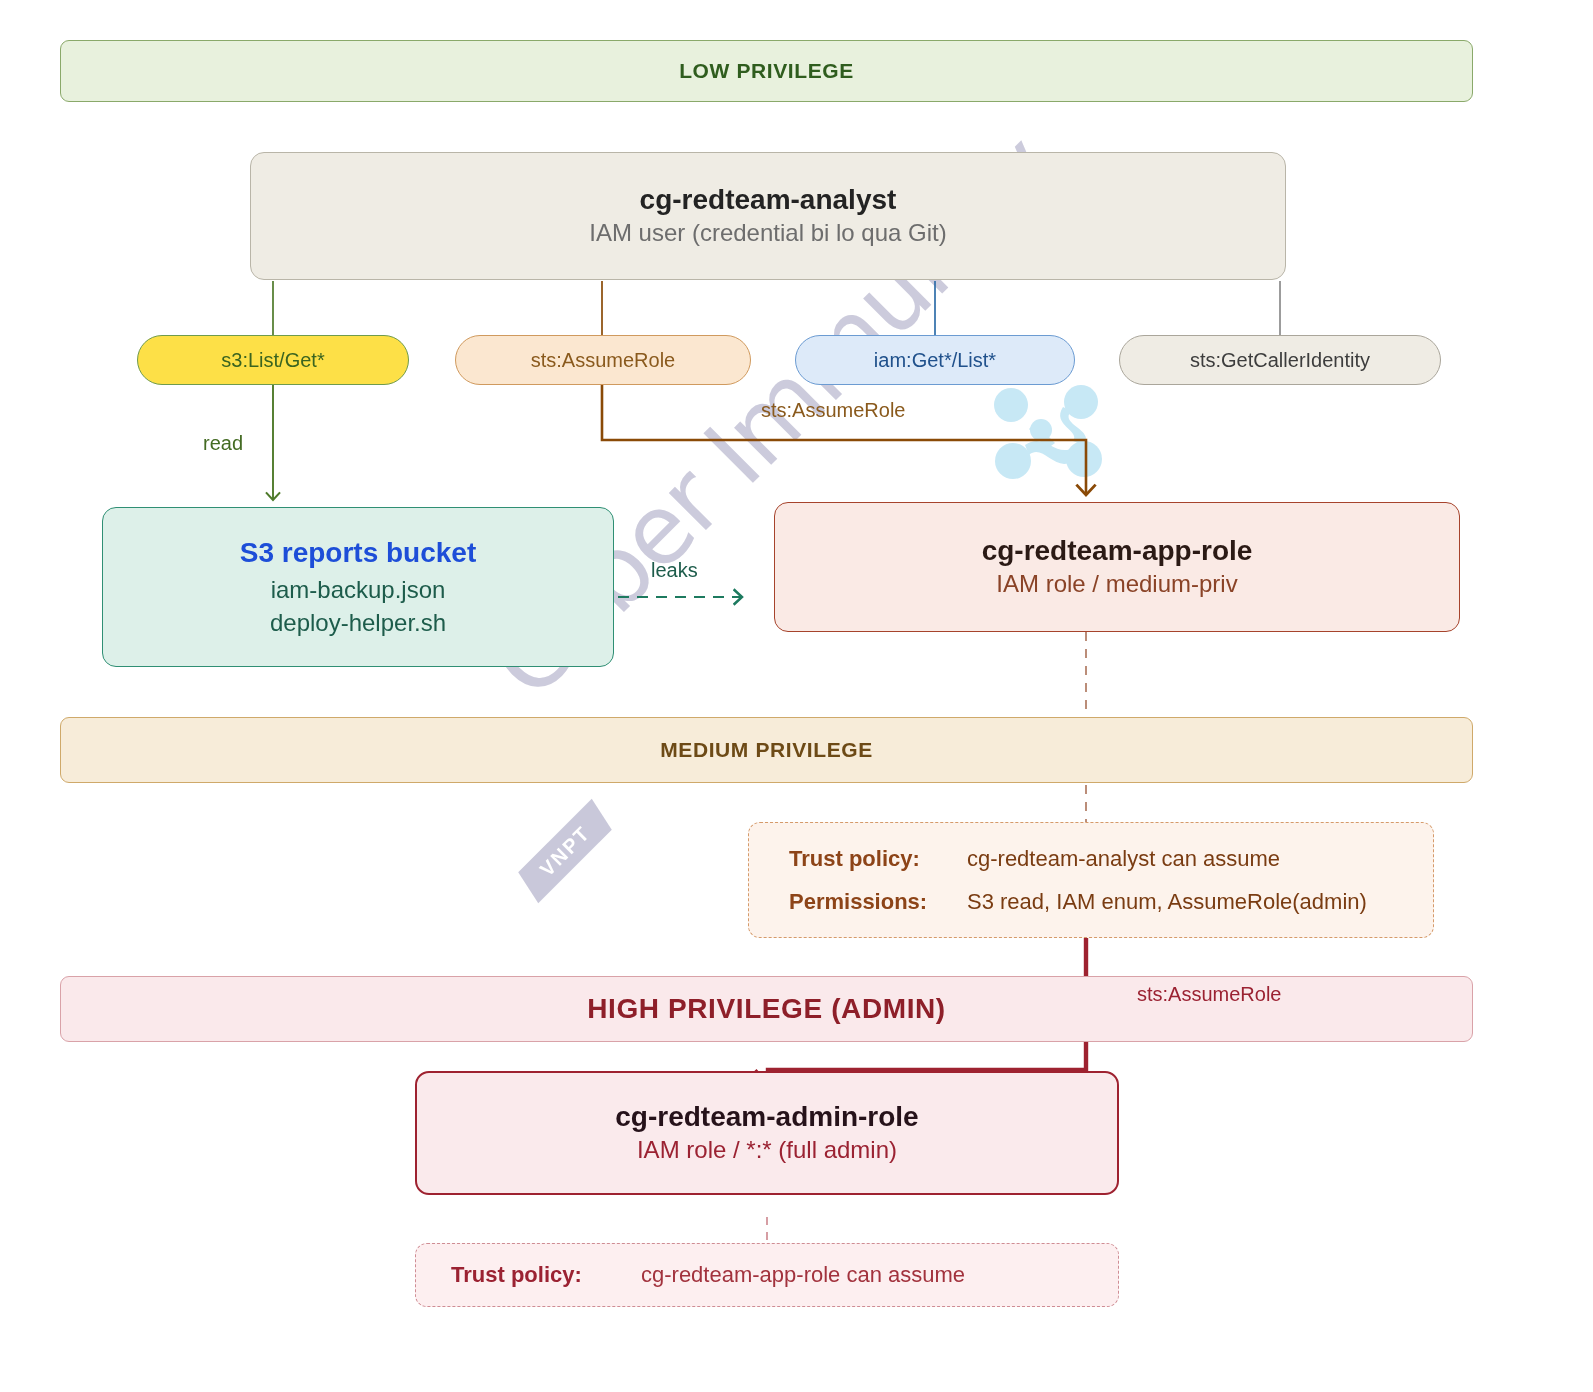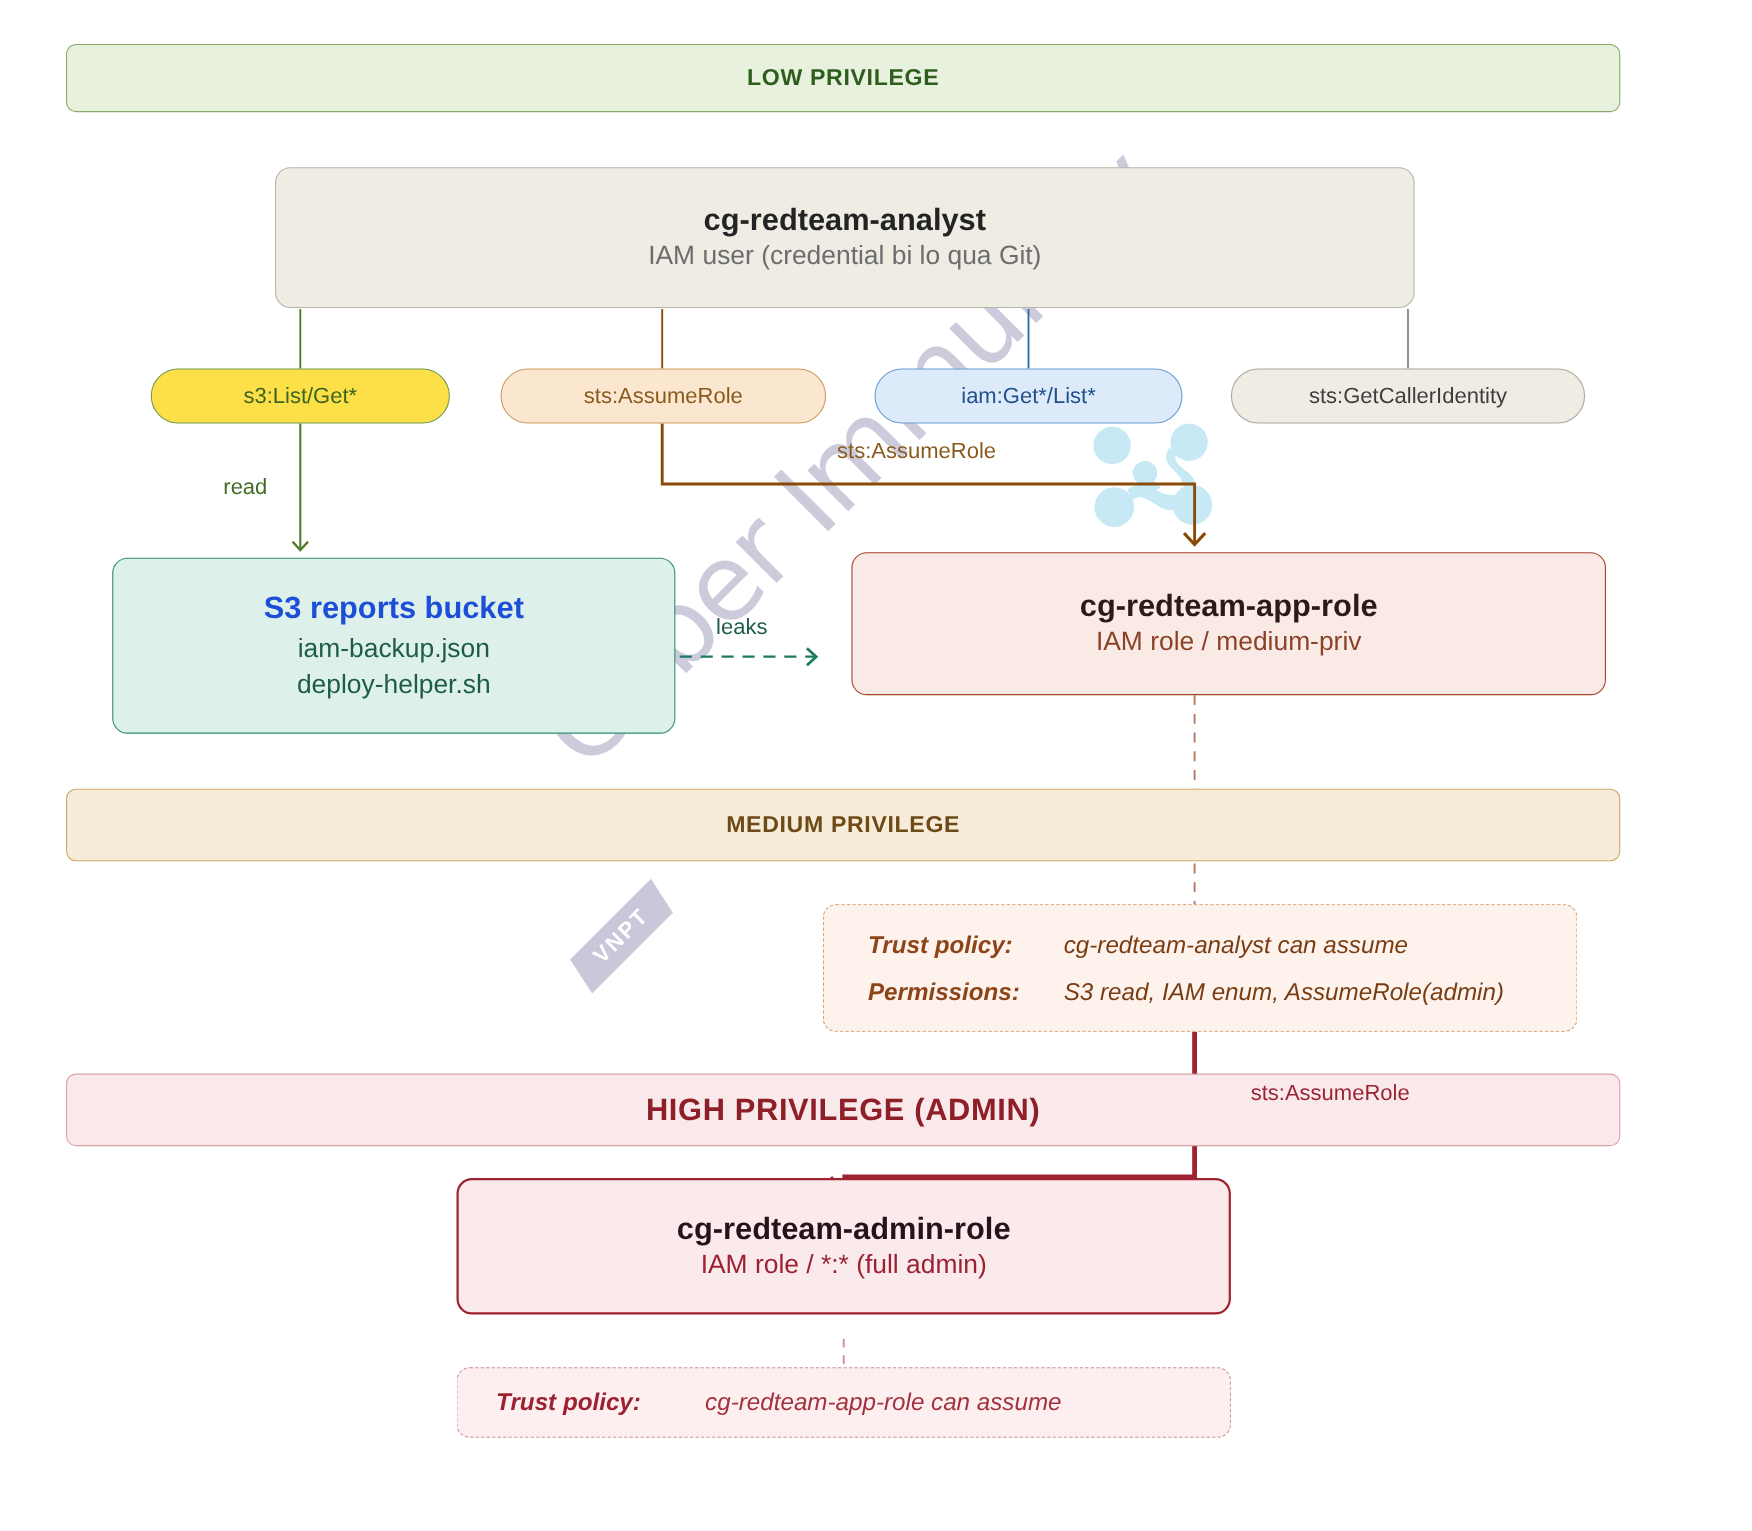--- a/index.html
+++ b/index.html
@@ -159,21 +159,21 @@
   
   .policy {
     position: absolute;
     border-radius: 12px;
     z-index: 4;
     display: flex;
     flex-direction: column;
     justify-content: center;
     padding: 0 0 0 40px;
   }
-  .policy-row { display: flex; align-items: baseline; font-size: 22px; line-height: 1.15; font-style: italic; }
+  .policy-row { display: flex; align-items: baseline; font-size: 22px; line-height: 1.15; }
   .policy-row .p-key { font-weight: bold; width: 178px; flex: 0 0 178px; }
   .policy-row .p-val { }
 
   .policy-app {
     left: 748px; top: 822px; width: 686px; height: 116px;
     background: #fdf3ec; border: 1.8px dashed #d59a6a;
   }
   .policy-app .p-key { color: #8d4418; }
   .policy-app .p-val { color: #7a3c12; }
   .policy-app .policy-row + .policy-row { margin-top: 18px; }

